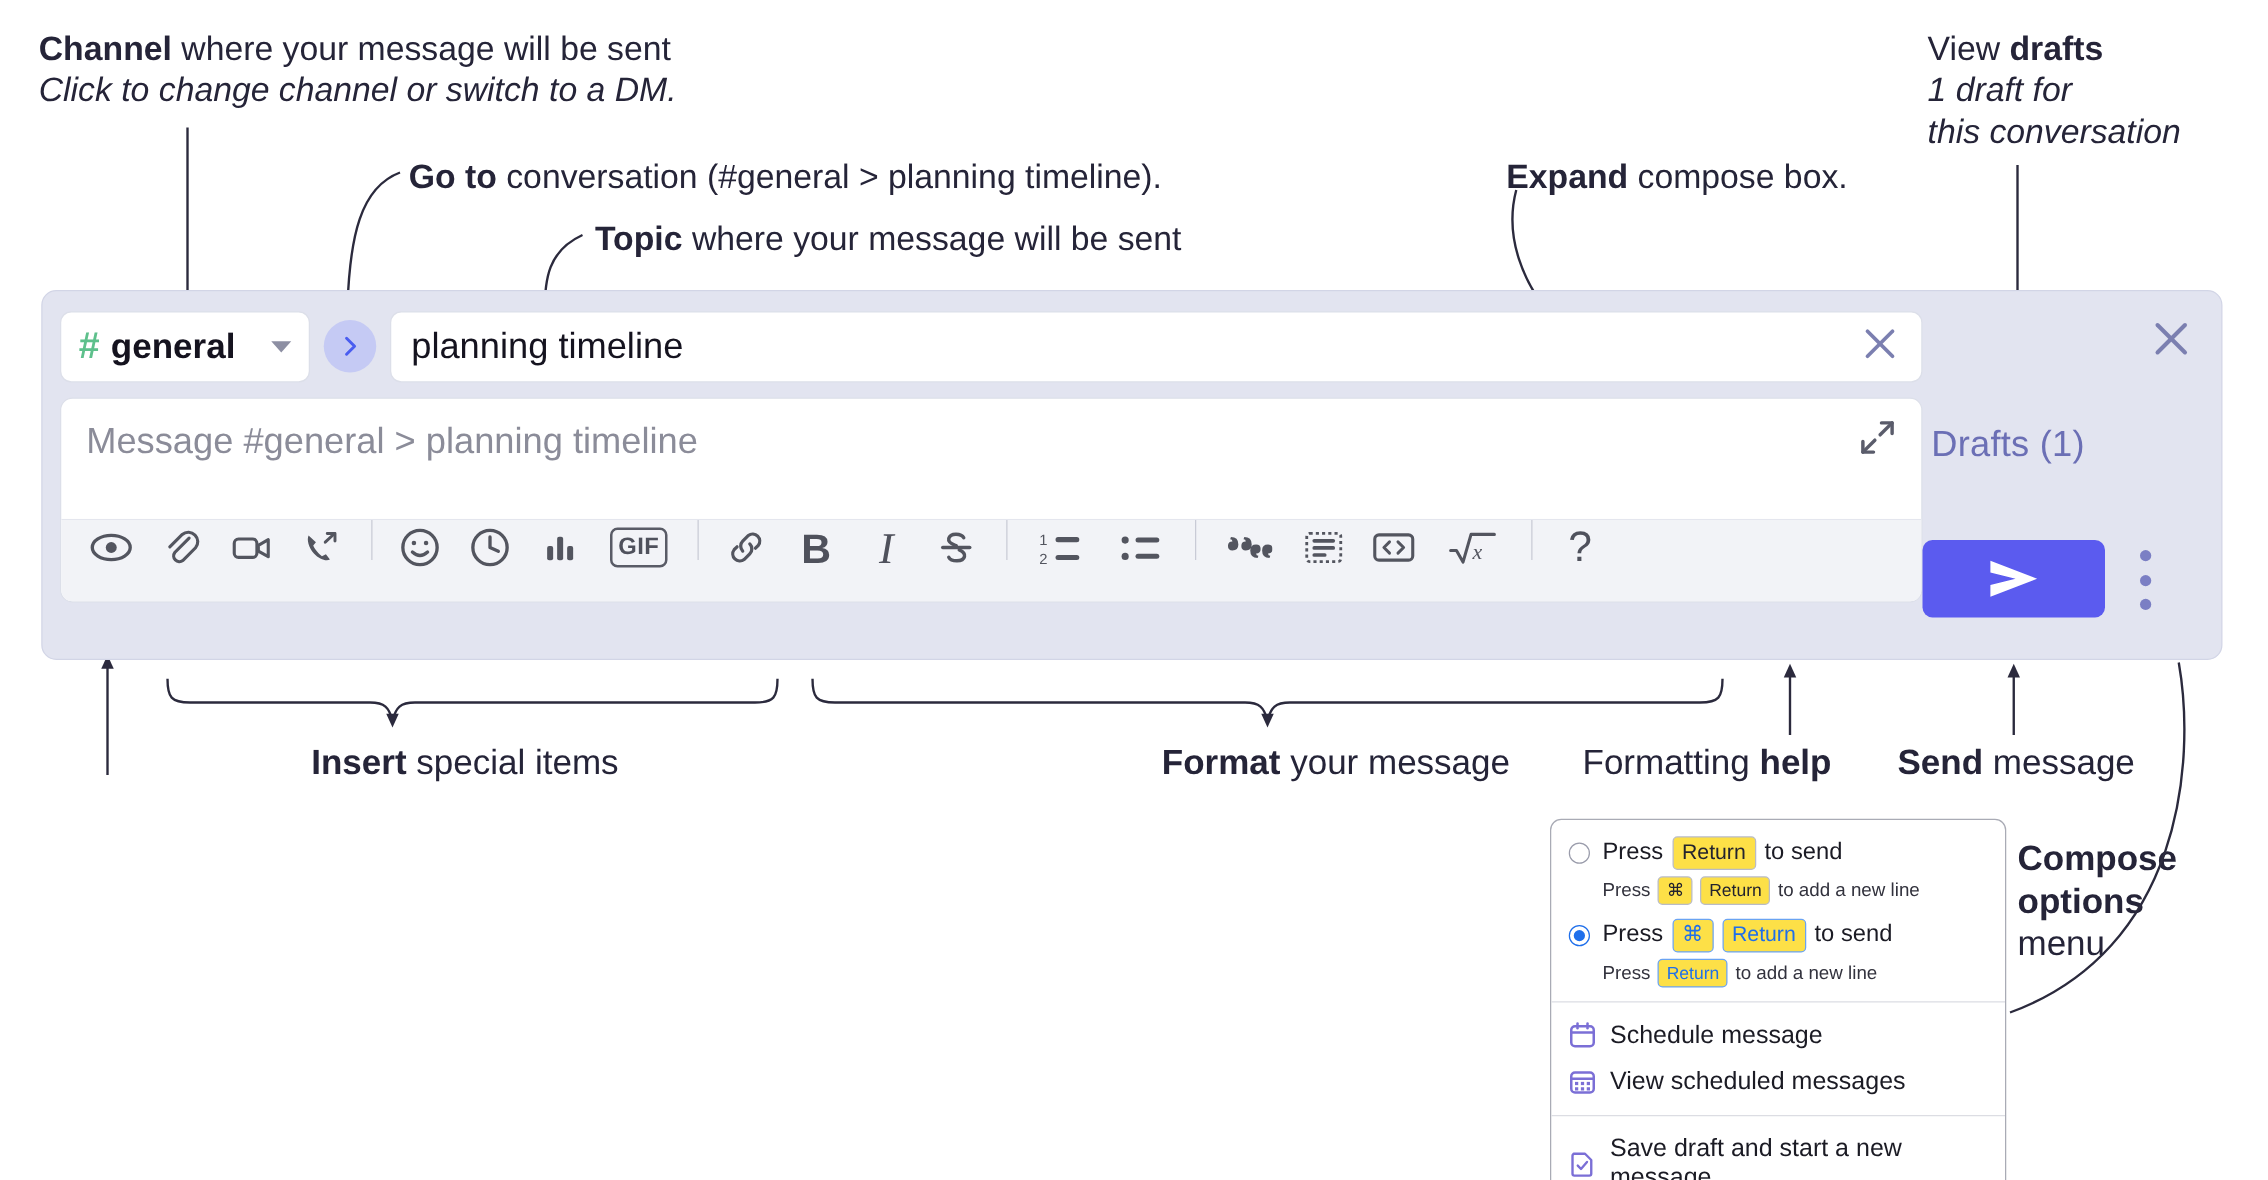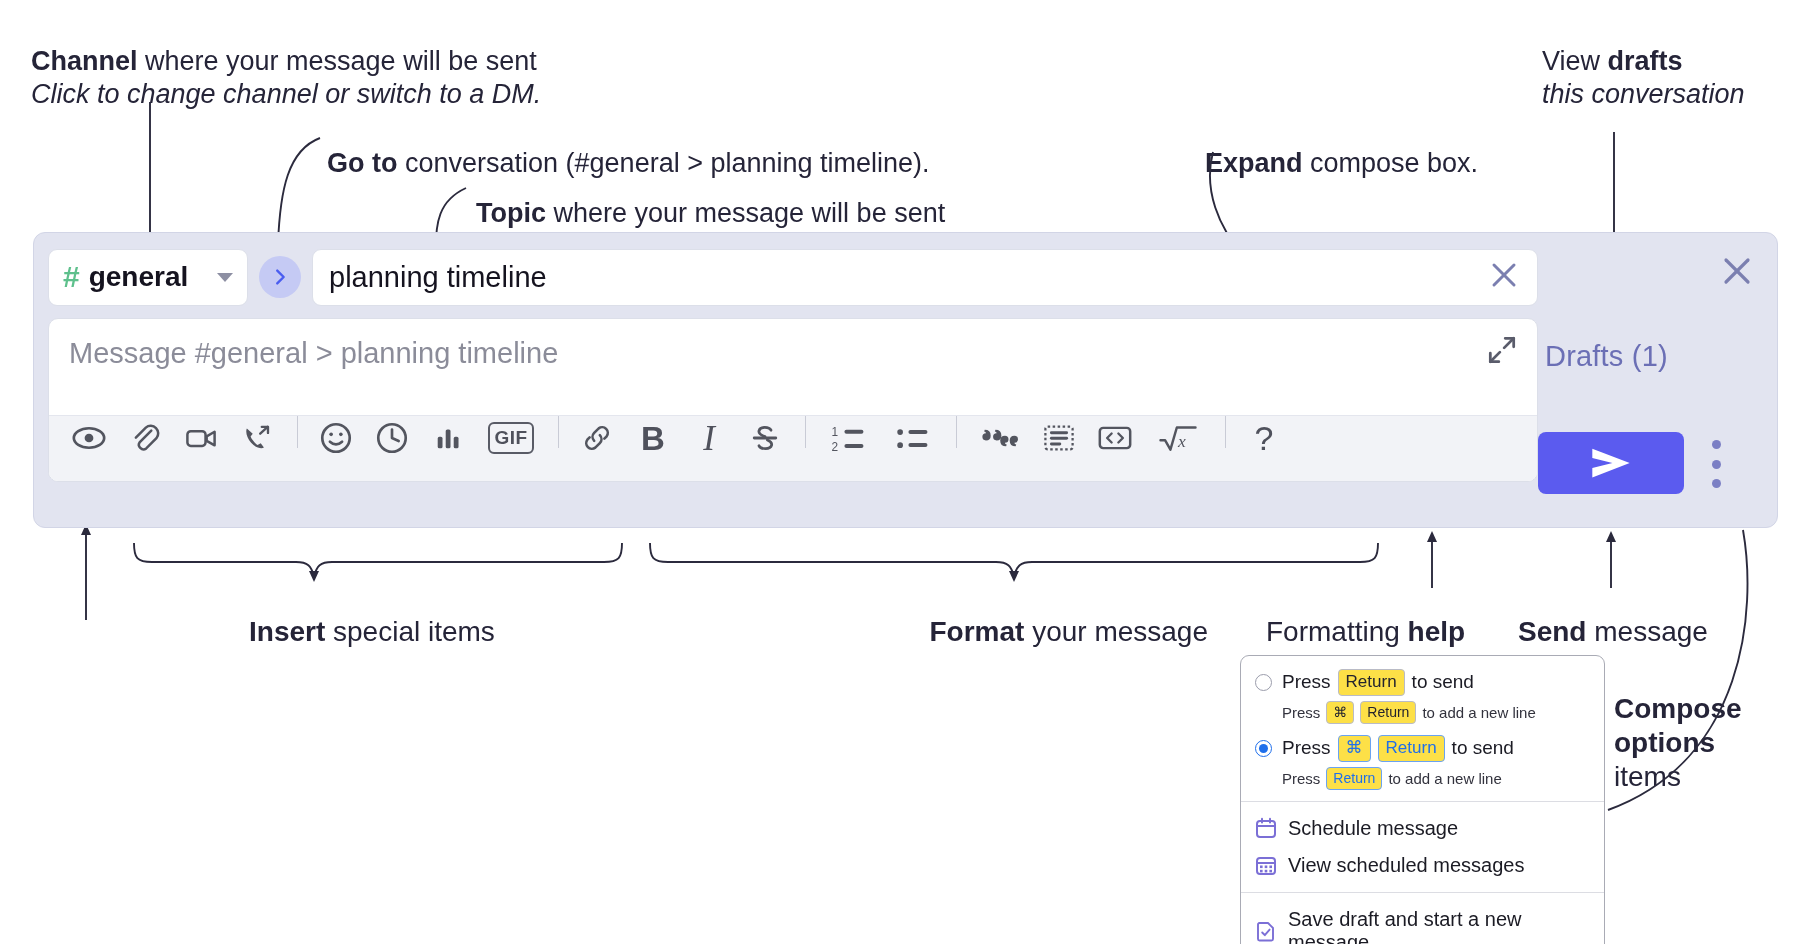--- a/index.html
+++ b/index.html
@@ -2,21 +2,21 @@
 <html><head>
 <meta charset="utf-8">
 <style>
   html,body{margin:0;padding:0;}
   body{
     width:1814px;height:944px;background:#ffffff;
     font-family:"Liberation Sans", sans-serif;
     color:#1d1c2e;position:relative;overflow:hidden;
   }
   .stage{position:absolute;inset:0;}
-  .anno{position:absolute;color:#252438;line-height:1.22;margin-top:22px;}
+  .anno{position:absolute;color:#252438;line-height:1.22;}
   .anno b{font-weight:bold;}
   .anno i{font-style:italic;}
   .a-lg{font-size:27px;}
   .a-xl{font-size:28px;}
 
   svg.overlay{position:absolute;left:0;top:0;width:1814px;height:944px;pointer-events:none;}
 
   
   .compose{
     position:absolute;left:33px;top:232px;width:1745px;height:296px;
@@ -113,20 +113,21 @@
   <div class="anno a-lg" style="left:476px;top:175px;width:680px;">
     <b>Topic</b><span> where your message will be sent</span>
   </div>
 
   <div class="anno a-lg" style="left:1205px;top:125px;width:420px;">
     <b>Expand</b><span> compose box.</span>
   </div>
 
   <div class="anno a-lg" style="left:1542px;top:23px;width:270px;">
     <div><span>View </span><b>drafts</b></div>
+    <div><i>1 draft for</i></div>
     <div><i>this conversation</i></div>
   </div>
 
 
   <div class="anno a-xl" style="left:249px;top:593px;width:340px;">
     <b>Insert</b><span> special items</span>
   </div>
 
   <div class="anno a-xl" style="left:868px;top:593px;width:340px;text-align:right;">
     <b>Format</b><span> your message</span>
@@ -136,21 +137,21 @@
     <span>Formatting </span><b>help</b>
   </div>
 
   <div class="anno a-xl" style="left:1518px;top:593px;width:300px;">
     <b>Send</b><span> message</span>
   </div>
 
   <div class="anno a-xl" style="left:1614px;top:670px;width:200px;">
     <div><b>Compose</b></div>
     <div><b>options</b></div>
-    <div><span>items</span></div>
+    <div><span>menu</span></div>
   </div>
 
   <svg class="overlay" viewBox="0 0 1814 944">
     <g fill="none" stroke="#2b2a3d" stroke-width="1.9">
 
       <path d="M150,102 L150,272"></path>
 
       <path d="M320,138 C288,150 280,190 278,244"></path>
 
       <path d="M466,188 C440,200 434,220 436,262"></path>

